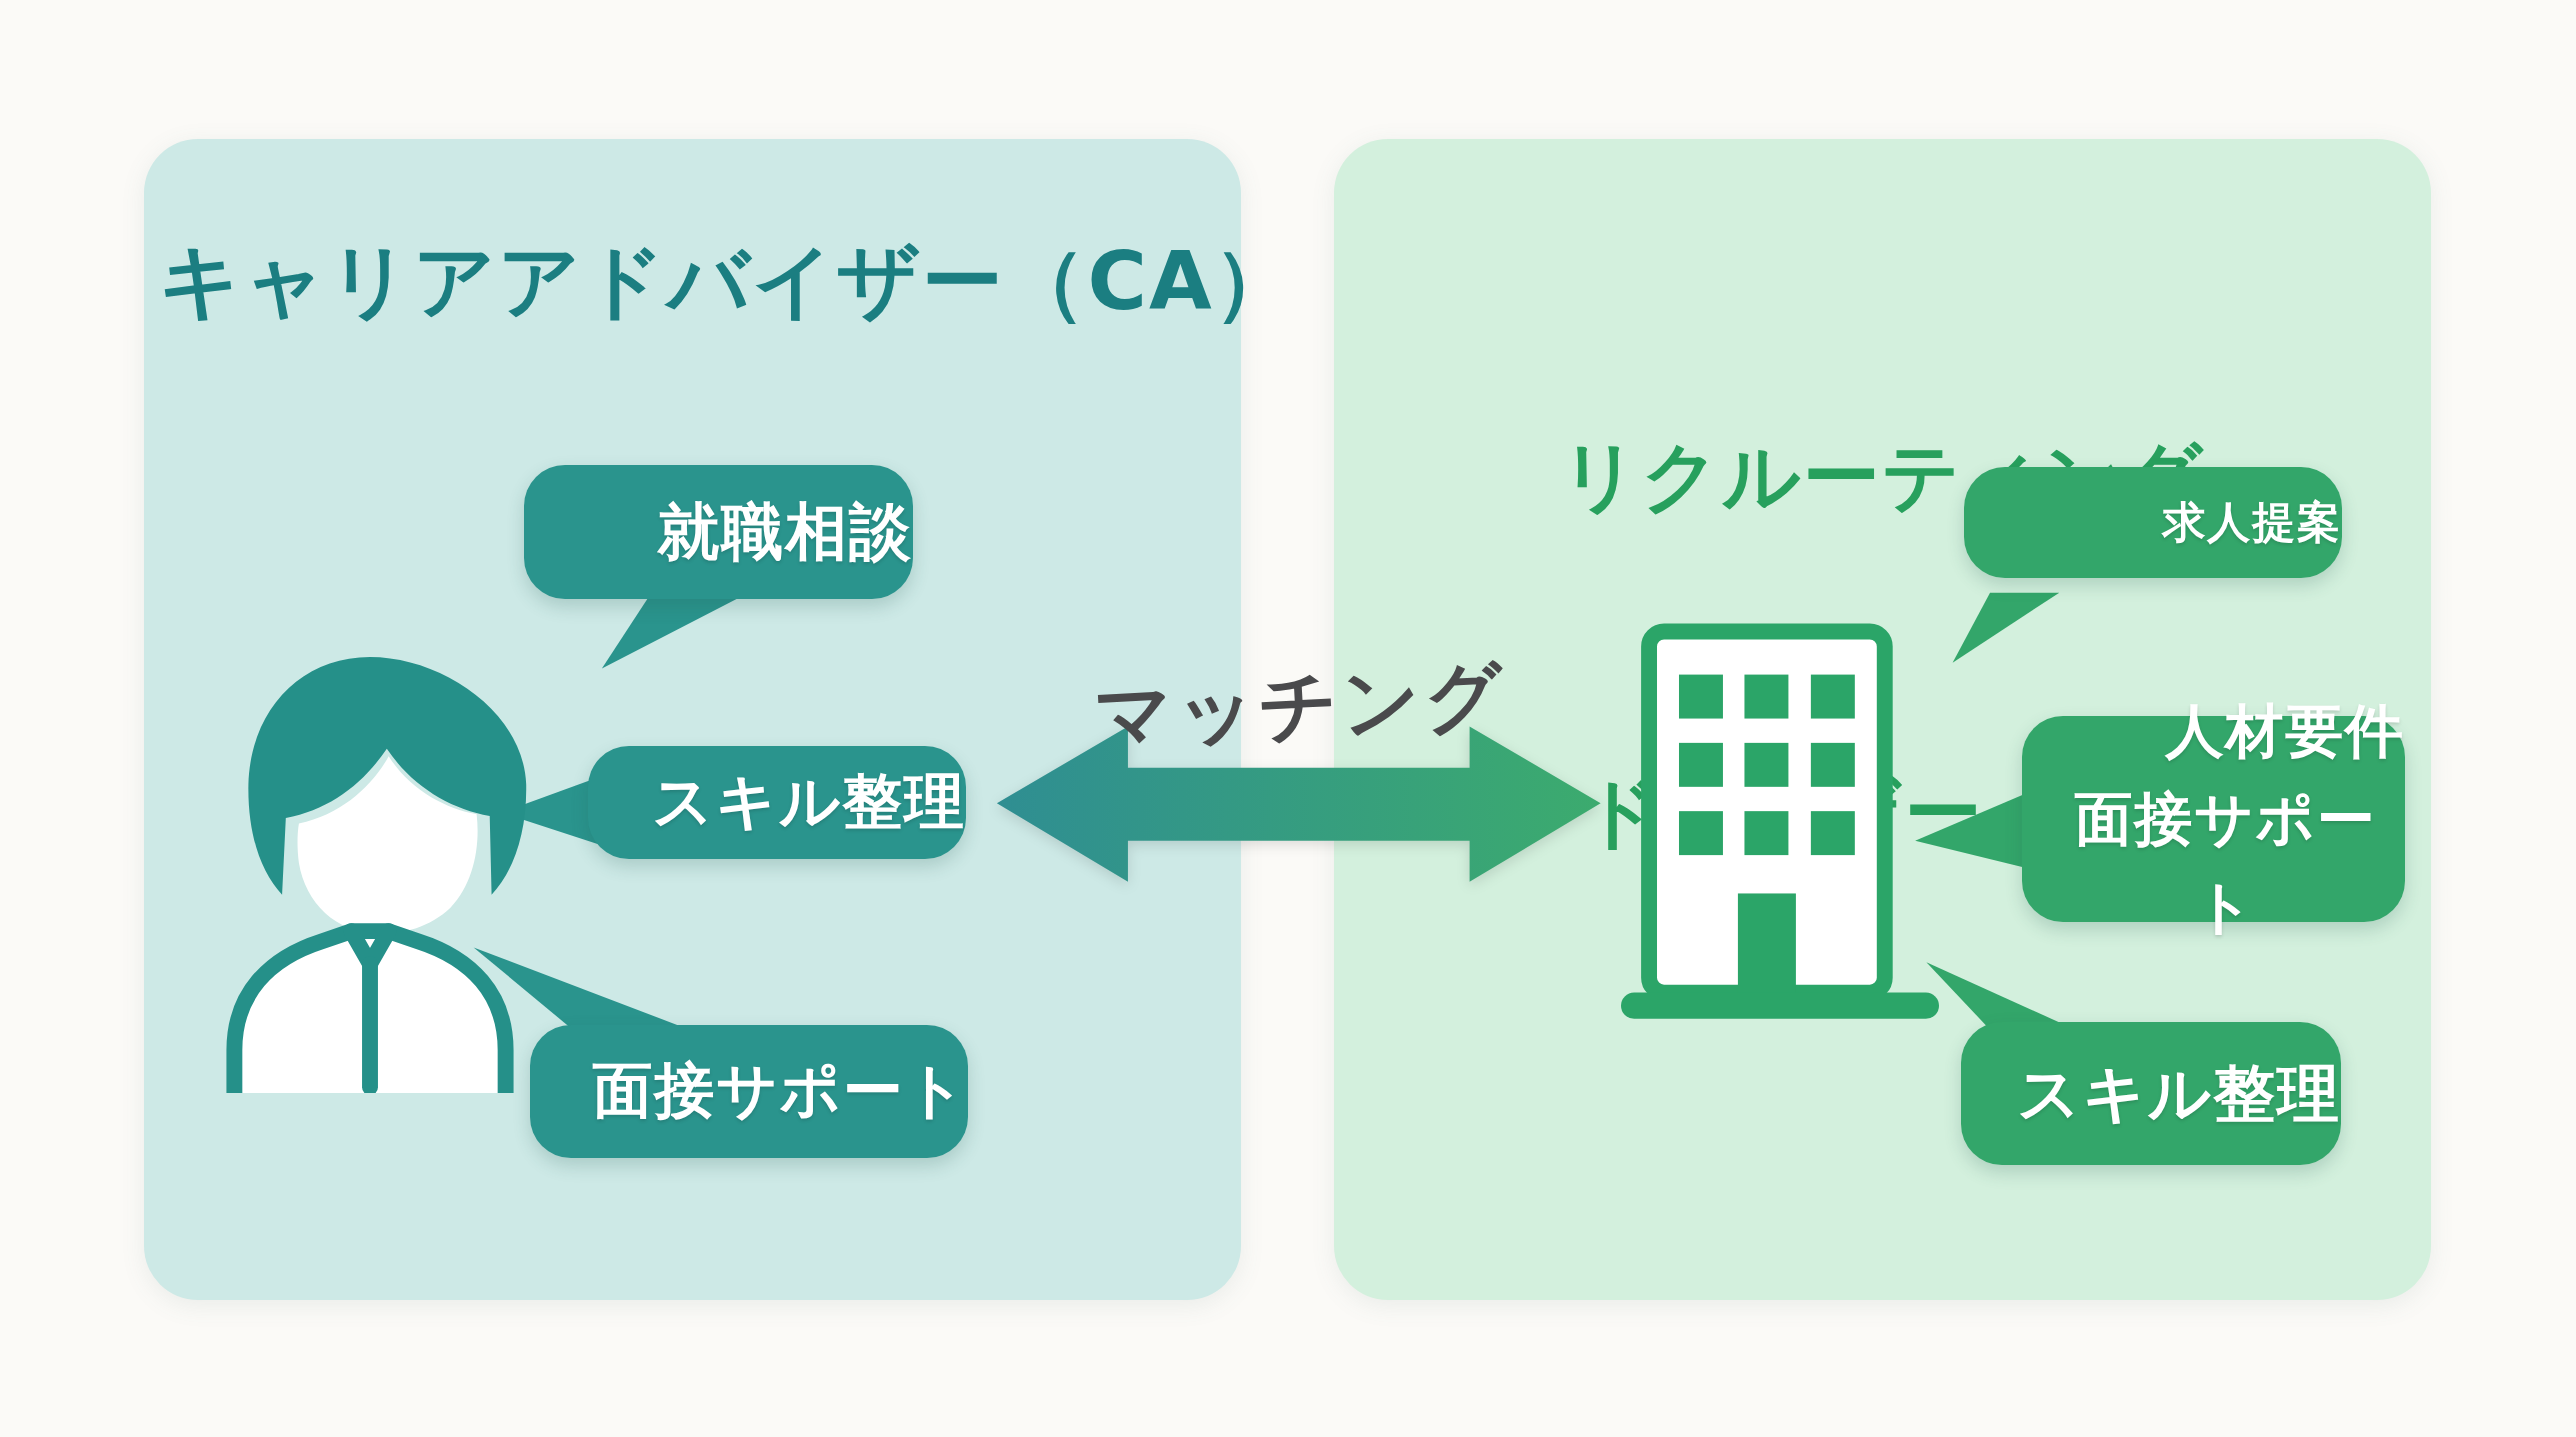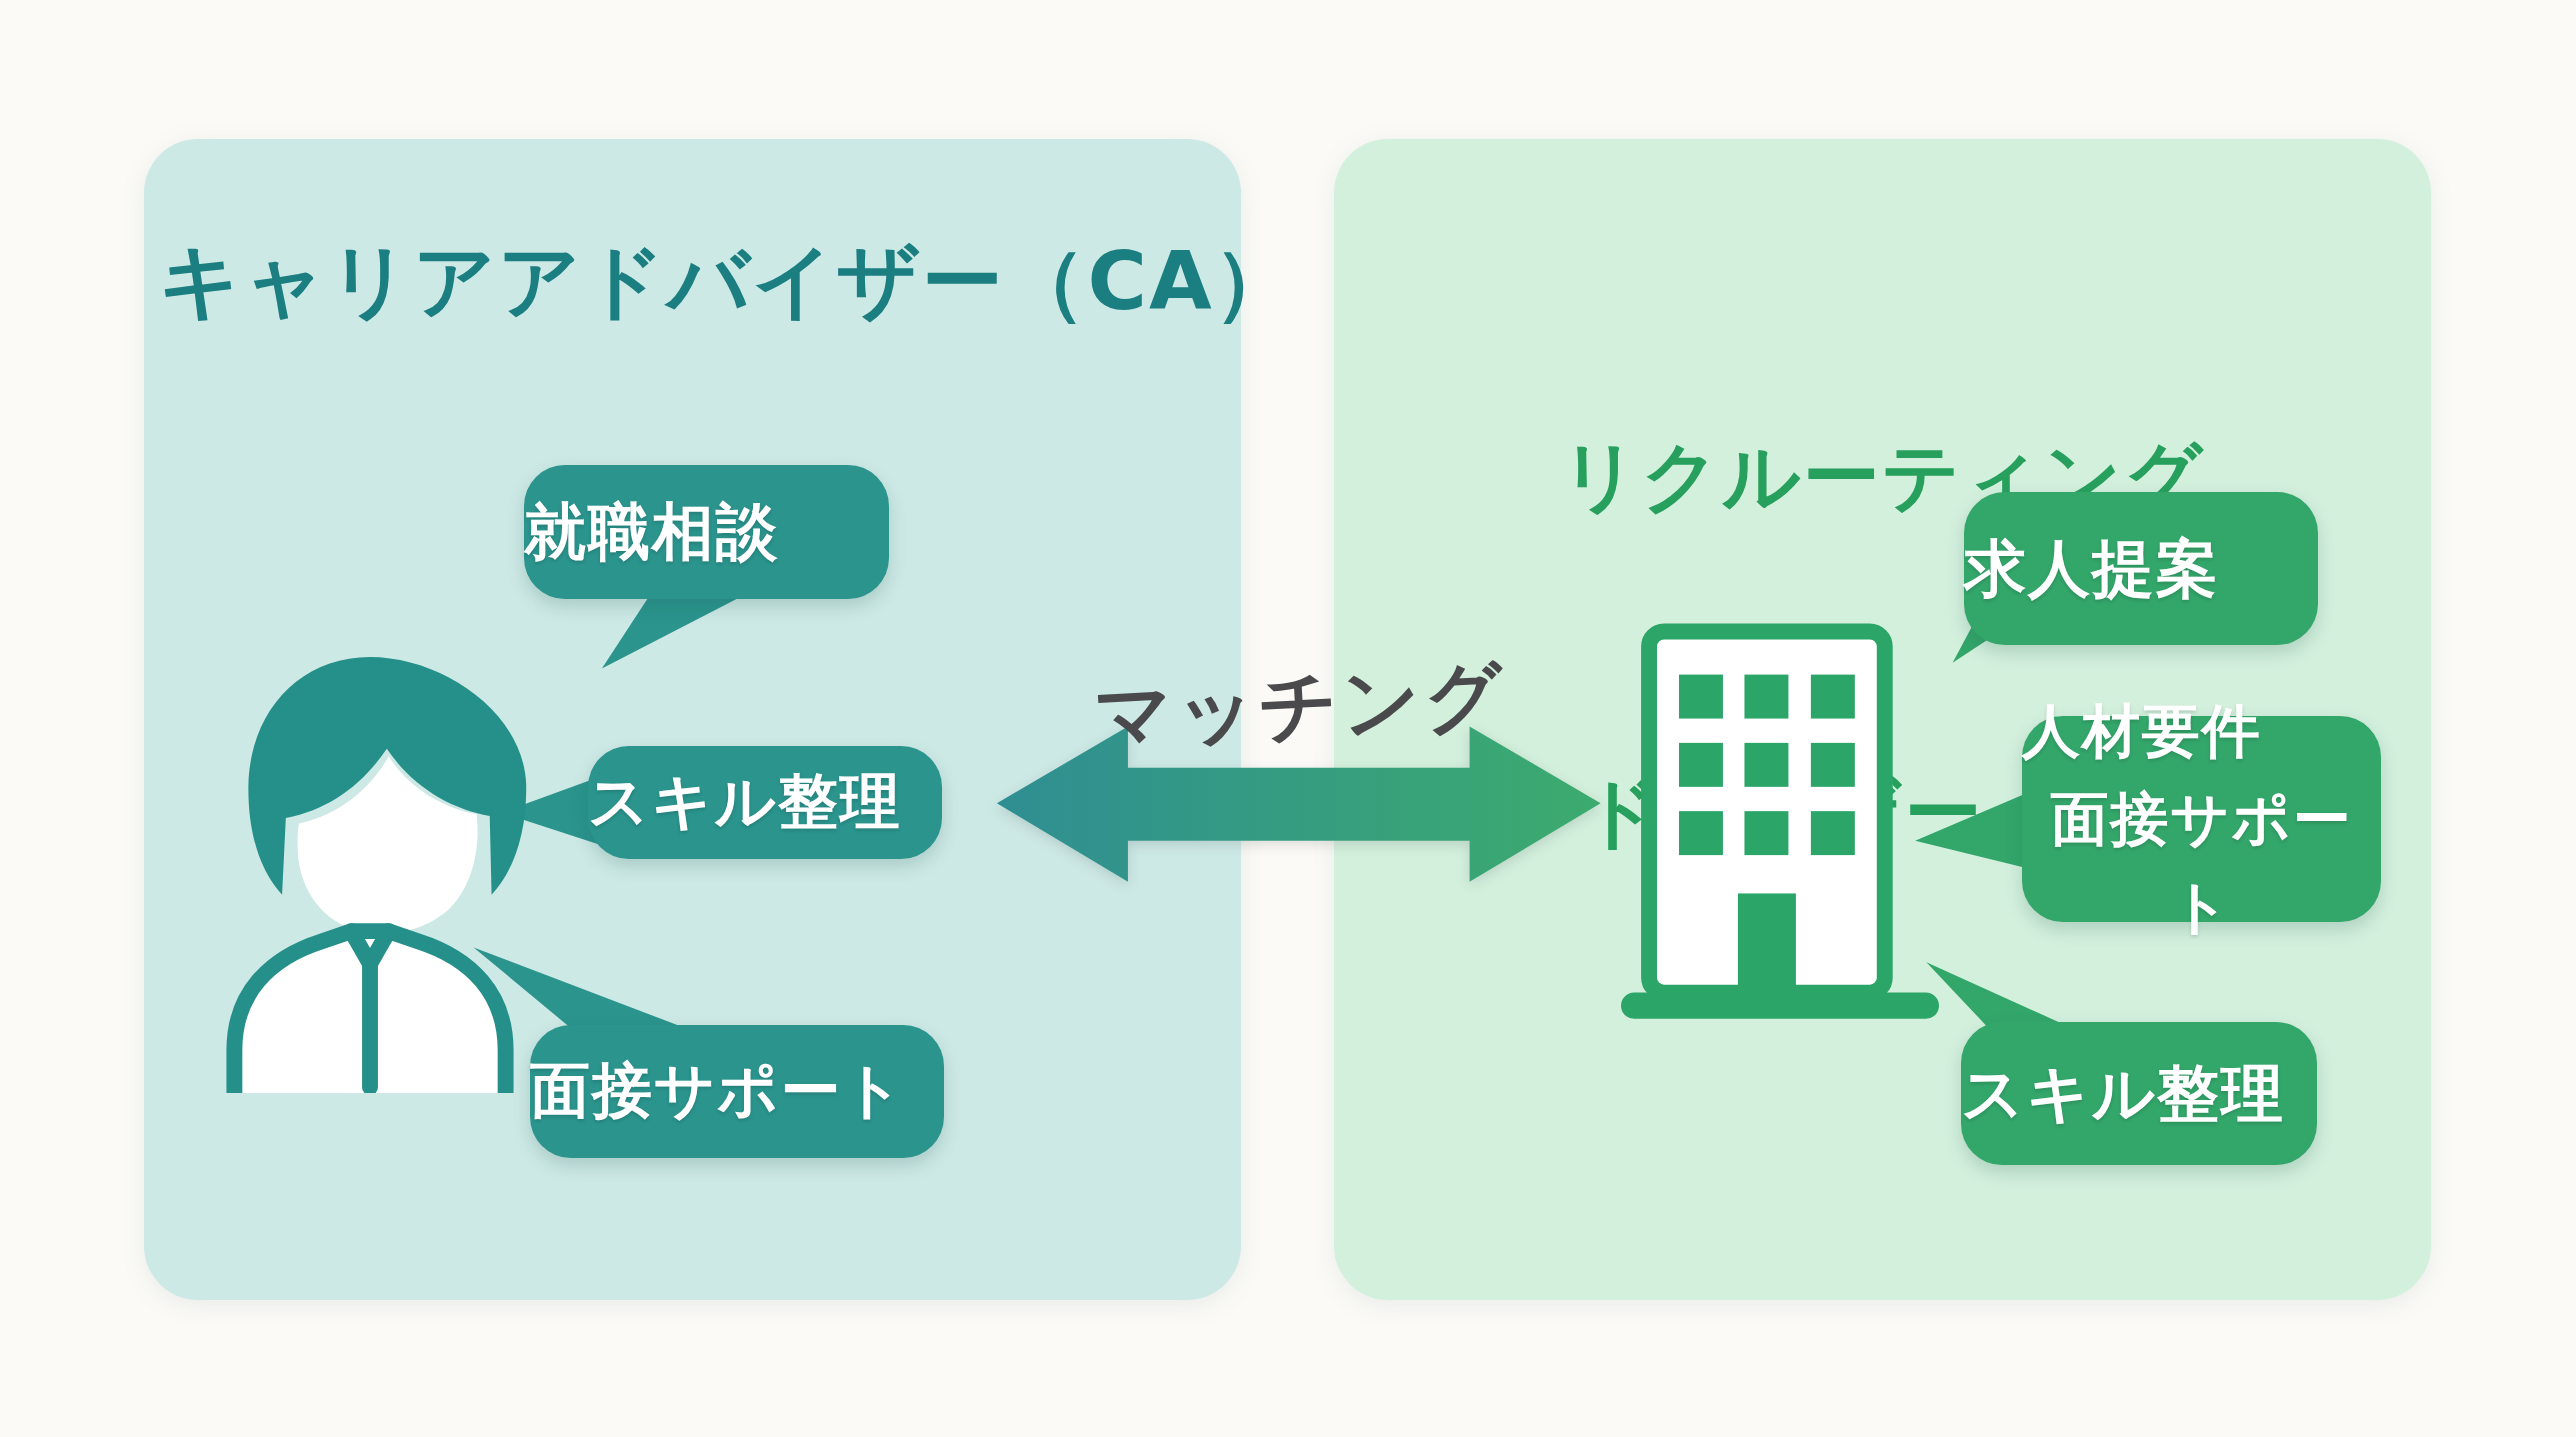--- a/index.html
+++ b/index.html
@@ -16,29 +16,30 @@
   #ca-panel{left:144px;}
   #ra-panel{left:1334px;}
   .panel-title{
     position:absolute;text-align:center;letter-spacing:1.9px;
     font-weight:700;white-space:pre;
   }
   #ca-title{left:144px;top:228px;width:1167px;font-size:81px;}
   #ra-title{left:1334px;top:197px;width:1097px;font-size:77px;line-height:112px;}
   .bubble{
     position:absolute;border-radius:41px;color:#ffffff;
-    display:flex;flex-direction:column;align-items:flex-start;justify-content:center;
+    display:flex;flex-direction:column;align-items:flex-end;justify-content:center;
     text-align:center;letter-spacing:1.9px;
     box-shadow:0 7.5px 17px rgba(35,90,80,0.20);
     text-shadow:0 1.9px 3.7px rgba(0,0,0,0.14);
+    padding-left:24px;
   }
   #bubble-ca-1{left:524px;top:465px;width:365px;height:134px;font-size:62px;}
   #bubble-ca-2{left:588px;top:746px;width:354px;height:113px;font-size:60px;}
   #bubble-ca-3{left:530px;top:1025px;width:414px;height:133px;font-size:60px;}
-  #bubble-ra-1{left:1964px;top:467px;width:354px;height:153px;font-size:62px;margin-top:25px;}
+  #bubble-ra-1{left:1964px;top:467px;width:354px;height:111px;font-size:43px;}
   #bubble-ra-2{left:2022px;top:716px;width:359px;height:206px;font-size:58px;line-height:88px;}
   #bubble-ra-3{left:1961px;top:1022px;width:356px;height:143px;font-size:62px;}
   .overlay-svg{position:absolute;left:0;top:0;width:2576px;height:1438px;pointer-events:none;}
   #person-icon{position:absolute;left:211px;top:644px;width:318px;height:449px;}
   #building-icon{position:absolute;left:1621px;top:622px;width:318px;height:397px;}
   #arrow-svg{position:absolute;left:0;top:0;width:2576px;height:1438px;
     filter:drop-shadow(0 4.7px 6.6px rgba(0,0,0,0.12));pointer-events:none;}
   #matching-label{
     position:absolute;left:1076px;top:655px;width:449px;
     font-size:77px;letter-spacing:3.7px;text-align:center;

